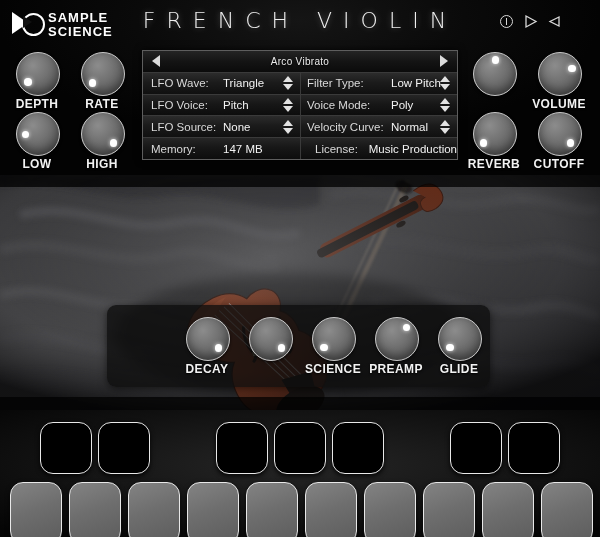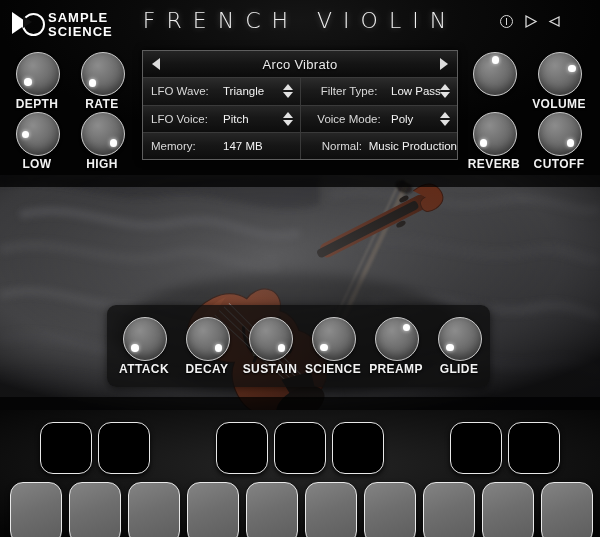--- a/index.html
+++ b/index.html
@@ -47,33 +47,33 @@
   
   #panel{position:absolute;left:142px;top:50px;width:316px;height:110px;
      background:#111;border:1px solid #5e5e5e;box-sizing:border-box;
      box-shadow:0 0 7px rgba(0,0,0,.9);display:flex;flex-direction:column;}
   .prow{flex:1;display:flex;align-items:center;position:relative;
      border-bottom:1px solid #3a3a3a;box-sizing:border-box;}
   .prow:last-child{border-bottom:none;}
   .prow.dark{background:linear-gradient(180deg,#2c2c2c 0%,#1b1b1b 45%,#101010 100%);}
   .prow.dark2{background:linear-gradient(180deg,#262626 0%,#171717 45%,#0d0d0d 100%);}
   .prow.preset{background:linear-gradient(180deg,#242424 0%,#141414 50%,#0b0b0b 100%);justify-content:center;}
-  .presetname{color:#eaeaea;font-size:13px;letter-spacing:.3px;font-family:"Liberation Sans",sans-serif;
+  .presetname{color:#eaeaea;font-size:10px;letter-spacing:.3px;font-family:"Liberation Sans",sans-serif;
      text-shadow:0 1px 2px #000;}
   .arw{position:absolute;top:50%;transform:translateY(-50%);width:0;height:0;cursor:pointer;}
   .arw.left{left:9px;border-top:6px solid transparent;border-bottom:6px solid transparent;border-right:8px solid #dcdcdc;}
   .arw.right{right:9px;border-top:6px solid transparent;border-bottom:6px solid transparent;border-left:8px solid #dcdcdc;}
 
   .half{width:50%;height:100%;display:flex;align-items:center;position:relative;box-sizing:border-box;}
   .half.l{padding-left:8px;}
   .half.r{padding-left:6px;border-left:1px solid #3a3a3a;}
   .fld-label{color:#d9d9d9;font-size:11.5px;font-family:"Liberation Sans",sans-serif;white-space:nowrap;}
   .fld-value{color:#f2f2f2;font-size:11.5px;font-family:"Liberation Sans",sans-serif;white-space:nowrap;}
   .half.l .fld-label{width:72px;}
-  .half.r .fld-label{width:84px;text-align:center;}
+  .half.r .fld-label{width:84px;}
   .stepper{position:absolute;right:7px;top:50%;transform:translateY(-50%);
      display:flex;flex-direction:column;gap:2px;cursor:pointer;}
   .stepper i{display:block;width:0;height:0;}
   .stepper i.up{border-left:5px solid transparent;border-right:5px solid transparent;border-bottom:6px solid #e2e2e2;}
   .stepper i.dn{border-left:5px solid transparent;border-right:5px solid transparent;border-top:6px solid #e2e2e2;}
   .prow.info .half.l .fld-label{width:72px;}
   .prow.info .half.r{padding-left:14px;}
   .prow.info .half.r .fld-label{width:62px;}
 
   
@@ -197,21 +197,21 @@
         <div class="half l">
           <span class="fld-label">LFO Wave:</span>
           <span class="fld-value">Triangle</span>
           <span class="stepper">
               <i class="up"></i>
               <i class="dn"></i>
             </span>
         </div>
         <div class="half r">
           <span class="fld-label">Filter Type:</span>
-          <span class="fld-value">Low Pass</span>
+          <span class="fld-value">Low Pitch</span>
           <span class="stepper">
               <i class="up"></i>
               <i class="dn"></i>
             </span>
         </div>
       </div>
 
       <div class="prow dark2">
         <div class="half l">
           <span class="fld-label">LFO Voice:</span>
@@ -224,28 +224,46 @@
         <div class="half r">
           <span class="fld-label">Voice Mode:</span>
           <span class="fld-value">Poly</span>
           <span class="stepper">
               <i class="up"></i>
               <i class="dn"></i>
             </span>
         </div>
       </div>
 
+      <div class="prow dark">
+        <div class="half l">
+          <span class="fld-label">LFO Source:</span>
+          <span class="fld-value">None</span>
+          <span class="stepper">
+              <i class="up"></i>
+              <i class="dn"></i>
+            </span>
+        </div>
+        <div class="half r">
+          <span class="fld-label">Velocity Curve:</span>
+          <span class="fld-value">Normal</span>
+          <span class="stepper">
+              <i class="up"></i>
+              <i class="dn"></i>
+            </span>
+        </div>
+      </div>
 
       <div class="prow dark2 info">
         <div class="half l">
           <span class="fld-label">Memory:</span>
           <span class="fld-value">147 MB</span>
         </div>
         <div class="half r">
-          <span class="fld-label">Normal:</span>
+          <span class="fld-label">License:</span>
           <span class="fld-value">Music Production</span>
         </div>
       </div>
 
     </div>
   </div>
 
   <div id="photo">
     <svg width="600" height="235" viewBox="0 0 600 235">
       <defs>
@@ -355,37 +373,30 @@
         </g>
       </g>
 
       <rect x="0" y="0" width="600" height="235" fill="url(#clothLight)"></rect>
       <rect x="0" y="0" width="600" height="12" fill="#000" opacity="0.75"></rect>
       <rect x="0" y="222" width="600" height="13" fill="#000" opacity="0.7"></rect>
     </svg>
   </div>
 
   <div id="adsr">
-    <div class="knob" style="left:16px;top:12px;width:42px;height:42px;">
-      <div class="dial">
-          <div class="dot" style="left:17%;top:62%;"></div>
-        </div>
-      <div class="lbl">ATTACK</div>
-    </div>
     <div class="knob" style="left:79px;top:12px;width:42px;height:42px;">
       <div class="dial">
           <div class="dot" style="left:66%;top:63%;"></div>
         </div>
       <div class="lbl">DECAY</div>
     </div>
     <div class="knob" style="left:142px;top:12px;width:42px;height:42px;">
       <div class="dial">
           <div class="dot" style="left:66%;top:62%;"></div>
         </div>
-      <div class="lbl">SUSTAIN</div>
     </div>
     <div class="knob" style="left:205px;top:12px;width:42px;height:42px;">
       <div class="dial">
           <div class="dot" style="left:17%;top:61%;"></div>
         </div>
       <div class="lbl">SCIENCE</div>
     </div>
     <div class="knob" style="left:268px;top:12px;width:42px;height:42px;">
       <div class="dial">
           <div class="dot" style="left:64%;top:14%;"></div>

